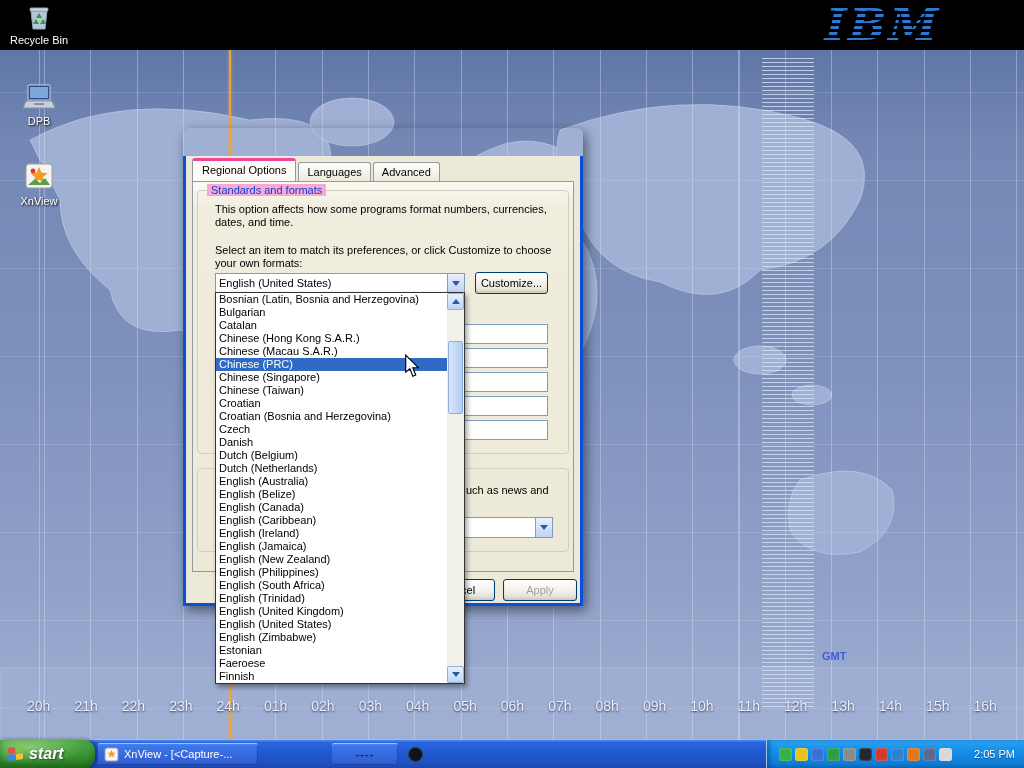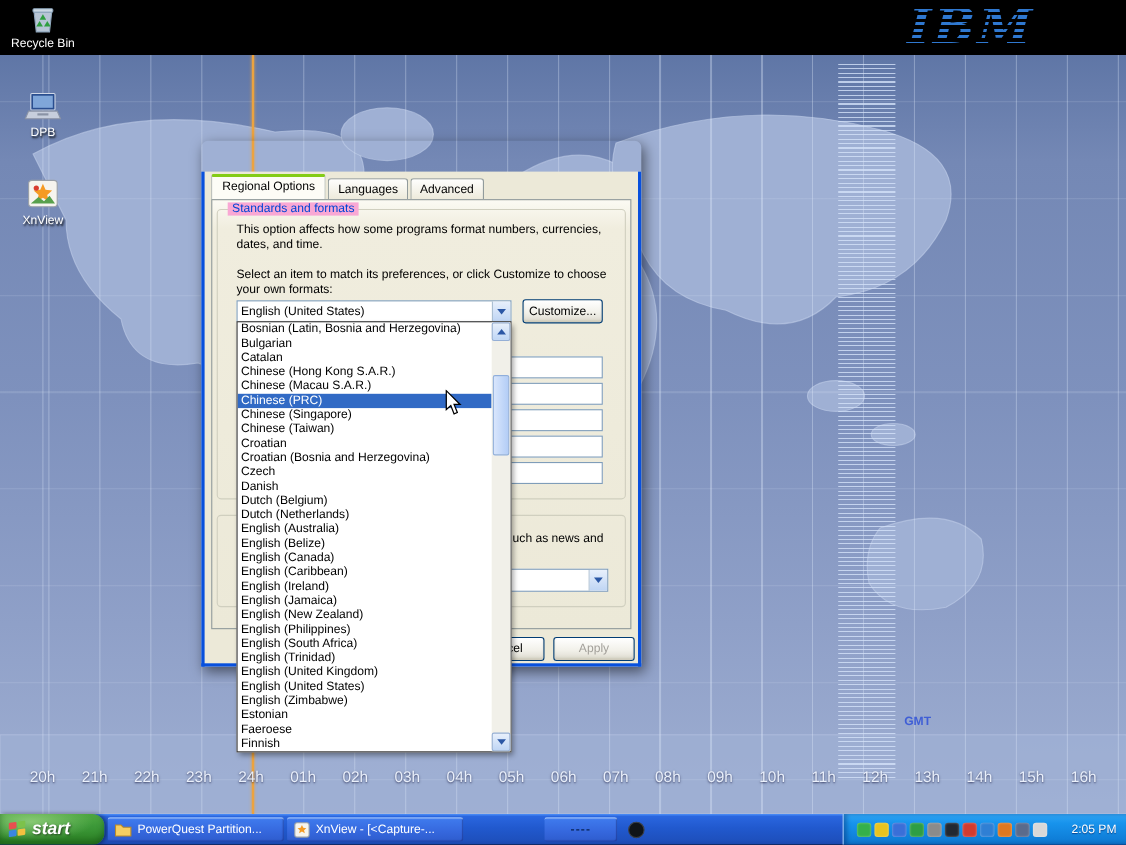--- a/index.html
+++ b/index.html
@@ -53,21 +53,21 @@
     display:flex; align-items:center; justify-content:center; color:#fff; font-weight:bold;
     font-size:13px; line-height:1; }
   .tb-help { background:linear-gradient(180deg,#4A9BF5,#1053C8); }
   .tb-close { background:linear-gradient(180deg,#F2A084,#DA5432 55%,#B33A14); }
   .dlg-body { position:absolute; top:28px; left:0; right:0; bottom:0; background:#ECE9D8;
     border:3px solid var(--dialog-frame,#0850DD); border-top:0; }
 
   .tabs { position:absolute; left:9px; top:31px; display:flex; align-items:flex-end; height:22px; }
   .tab { font-size:11px; padding:3px 8px; background:linear-gradient(180deg,#FEFEFD,#EDEADB);
     border:1px solid #919B9C; border-bottom:none; border-radius:3px 3px 0 0; margin-right:2px; }
-  .tab.active { padding:3px 9px 5px; background:#FDFCF6; border-top:3px solid #84cc16;
+  .tab.active { padding:3px 9px 5px; background:#FDFCF6; border-top:3px solid #ec4899;
     position:relative; z-index:2; }
   .tabpage { position:absolute; left:9px; top:53px; width:382px; height:391px;
     border:1px solid #919B9C; background:linear-gradient(180deg,#FBFAF3,#F0EDDE 26px,#ECE9D8); }
 
   .groupbox { position:absolute; border:1px solid #D0CFBF; border-radius:4px; }
   .gb1 { left:14px; top:62px; width:372px; height:264px; }
   .gb2 { left:14px; top:340px; width:372px; height:84px; }
   .gb-legend { position:absolute; top:-7px; left:9px; background:#f9a8d4; padding:0 4px;
     font-size:11px; color:#0046D5; }
   .dlg-text { position:absolute; font-size:11px; color:#000; line-height:13px; }
@@ -333,26 +333,20 @@
     <div class="start">
       <span class="flag">
           <i class="f-r"></i>
           <i class="f-g"></i>
           <i class="f-b"></i>
           <i class="f-y"></i>
         </span>
       <span class="slabel">start</span>
     </div>
 
-    <div class="task">
-      <svg width="16" height="14" viewBox="0 0 16 14">
-        <path d="M1,3 h5 l2,2 h7 v8 h-14 Z" fill="#F6CE63" stroke="#B98A2C"></path>
-      </svg>
-      <span class="tlbl">PowerQuest Partition...</span>
-    </div>
 
 
     <div class="task">
       <svg width="15" height="15" viewBox="0 0 15 15">
         <rect x="1" y="1" width="13" height="13" rx="2" fill="#F6F4EE" stroke="#9AA0A8"></rect>
         <path d="M7.5,3 l1.2,2.6 2.8,.3 -2.1,1.9 .7,2.8 -2.6,-1.6 -2.6,1.6 .7,-2.8 -2.1,-1.9 2.8,-.3 Z" fill="#F59A23"></path>
       </svg>
       <span class="tlbl">XnView - [&lt;Capture-...</span>
     </div>
 

